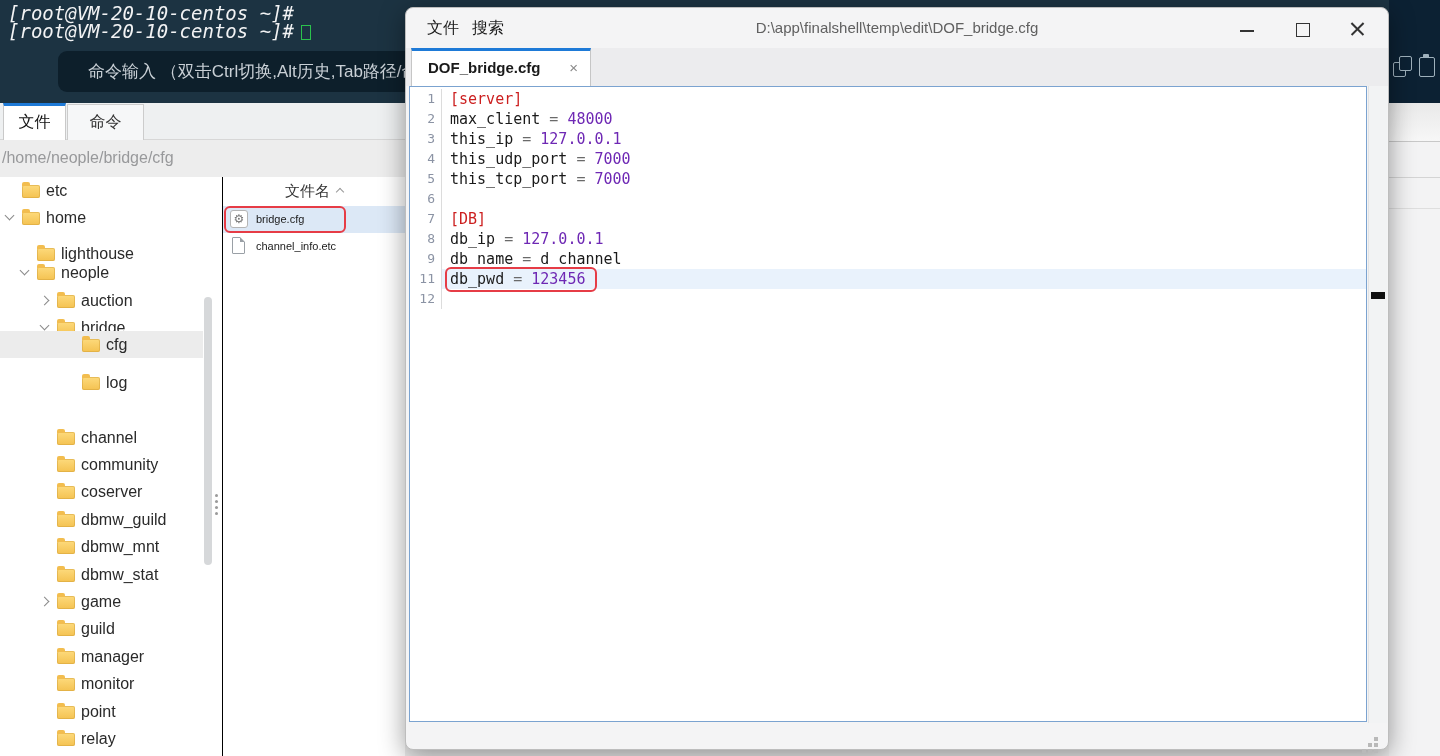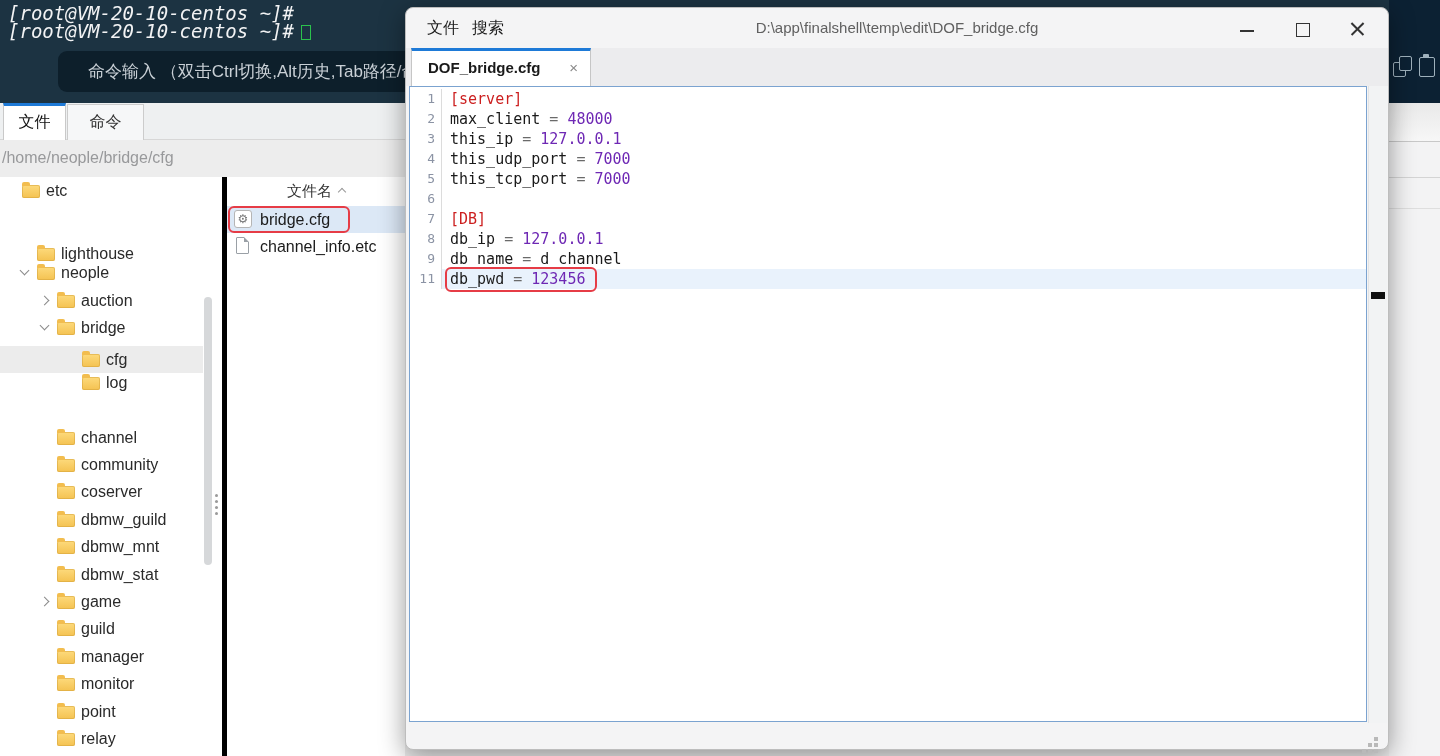--- a/index.html
+++ b/index.html
@@ -75,21 +75,21 @@
   .tree-scroll {
     position:absolute; left:204px; top:120px; width:8px; height:268px;
     background:#d6d8da; border-radius:4px;
   }
   .splitter-dots { position:absolute; left:215px; top:494px; width:3px; height:3px;
     background:#9a9a9a; border-radius:50%;
     box-shadow:0 6px 0 #9a9a9a, 0 12px 0 #9a9a9a, 0 18px 0 #9a9a9a; z-index:3; }
   
   .filepanel {
     position:absolute; left:222px; top:177px; width:183px; height:579px;
-    background:#fff; border-left:5px solid #000000; z-index:2;
+    background:#fff; border-left:1px solid #000000; z-index:2;
   }
   .fl-header {
     position:absolute; left:0; top:0; width:100%; height:28px;
     font-size:15px; color:#333; text-align:center; line-height:28px;
   }
   .sortcaret {
     display:inline-block; width:6px; height:6px; margin-left:7px;
     border:solid #999; border-width:1.5px 0 0 1.5px; transform:rotate(45deg); vertical-align:1px;
   }
   .file-row { position:absolute; left:0; width:183px; height:27px; }
@@ -100,21 +100,21 @@
     font-size:12px; line-height:16px; text-align:center; color:#777;
   }
   .pagefile {
     position:absolute; left:9px; top:4px; width:13px; height:17px;
     background:#fff; border:1px solid #9aa0a6; border-radius:1px;
   }
   .pagefile::before {
     content:""; position:absolute; right:-1px; top:-1px; width:0; height:0;
     border-top:5px solid #fff; border-left:5px solid #9aa0a6;
   }
-  .fname { position:absolute; left:33px; top:0; line-height:27px; font-size:16px; color:#1b1b1b; white-space:nowrap; }
+  .fname { position:absolute; left:33px; top:0; line-height:27px; font-size:11px; color:#1b1b1b; white-space:nowrap; }
   .file-ann {
     position:absolute; left:1px; top:29px; width:122px; height:27px;
     border:2.4px solid #e63c46; border-radius:6px; z-index:30;
   }
   
   .editor {
     position:absolute; left:405px; top:7px; width:984px; height:743px;
     background:#f4f4f5; border:1px solid #bdbdbd; border-radius:8px;
     box-shadow:0 6px 26px rgba(0,0,0,.4); z-index:10;
   }
@@ -199,40 +199,45 @@
     <div class="mtab-file">文件</div>
     <div class="mtab-cmd">命令</div>
   </div>
   <div class="pathbar">/home/neople/bridge/cfg</div>
 
   <div class="tree" id="tree">
       <div class="tree-row" style="top: 0px;">
         <span class="folder" style="left: 22px;"></span>
         <span class="tlabel" style="left: 46px;">etc</span>
       </div>
+      <div class="tree-row" style="top: 27.4px;">
+        <span class="chev open" style="left: 6px;"></span>
+        <span class="folder" style="left: 22px;"></span>
+        <span class="tlabel" style="left: 46px;">home</span>
+      </div>
       <div class="tree-row" style="top: 54.8px; margin-top: 8px;">
         <span class="folder" style="left: 37px;"></span>
         <span class="tlabel" style="left: 61px;">lighthouse</span>
       </div>
       <div class="tree-row" style="top: 82.2px; padding-left: 30px;">
         <span class="chev open" style="left: 21px;"></span>
         <span class="folder" style="left: 37px;"></span>
         <span class="tlabel" style="left: 61px;">neople</span>
       </div>
       <div class="tree-row" style="top: 109.6px;">
         <span class="chev closed" style="left: 41px;"></span>
         <span class="folder" style="left: 57px;"></span>
         <span class="tlabel" style="left: 81px;">auction</span>
       </div>
       <div class="tree-row" style="top: 137px;">
         <span class="chev open" style="left: 41px;"></span>
         <span class="folder" style="left: 57px;"></span>
         <span class="tlabel" style="left: 81px;">bridge</span>
       </div>
-      <div class="tree-row sel" style="top: 169px;">
+      <div class="tree-row sel" style="top: 154px;">
         <span class="folder" style="left: 82px;"></span>
         <span class="tlabel" style="left: 106px;">cfg</span>
       </div>
       <div class="tree-row" style="top: 191.8px;">
         <span class="folder" style="left: 82px;"></span>
         <span class="tlabel" style="left: 106px;">log</span>
       </div>
       <div class="tree-row" style="top: 246.6px;">
         <span class="folder" style="left: 57px;"></span>
         <span class="tlabel" style="left: 81px;">channel</span>
@@ -362,20 +367,24 @@
             <div class="ctext"><span style="color: rgb(26, 26, 26);">db_ip</span><span style="color: rgb(106, 106, 106);"> = </span><span style="color: rgb(110, 40, 180);">127.0.0.1</span></div>
           </div>
           <div class="code-row">
             <div class="gut">9</div>
             <div class="ctext"><span style="color: rgb(26, 26, 26);">db_name</span><span style="color: rgb(106, 106, 106);"> = </span><span style="color: rgb(26, 26, 26);">d_channel</span></div>
           </div>
           <div class="code-row hl">
             <div class="gut">11</div>
             <div class="ctext"><span class="ann"><span style="color: rgb(26, 26, 26);">db_pwd</span><span style="color: rgb(106, 106, 106);"> = </span><span style="color: rgb(110, 40, 180);">123456</span></span></div>
           </div>
+          <div class="code-row">
+            <div class="gut">12</div>
+            <div class="ctext"></div>
+          </div>
         </div>
     </div>
     <div class="e-scrollbar">
       <div class="scroll-marker"></div>
     </div>
     <div class="grip"></div>
   </div>
 
 </div>
 

